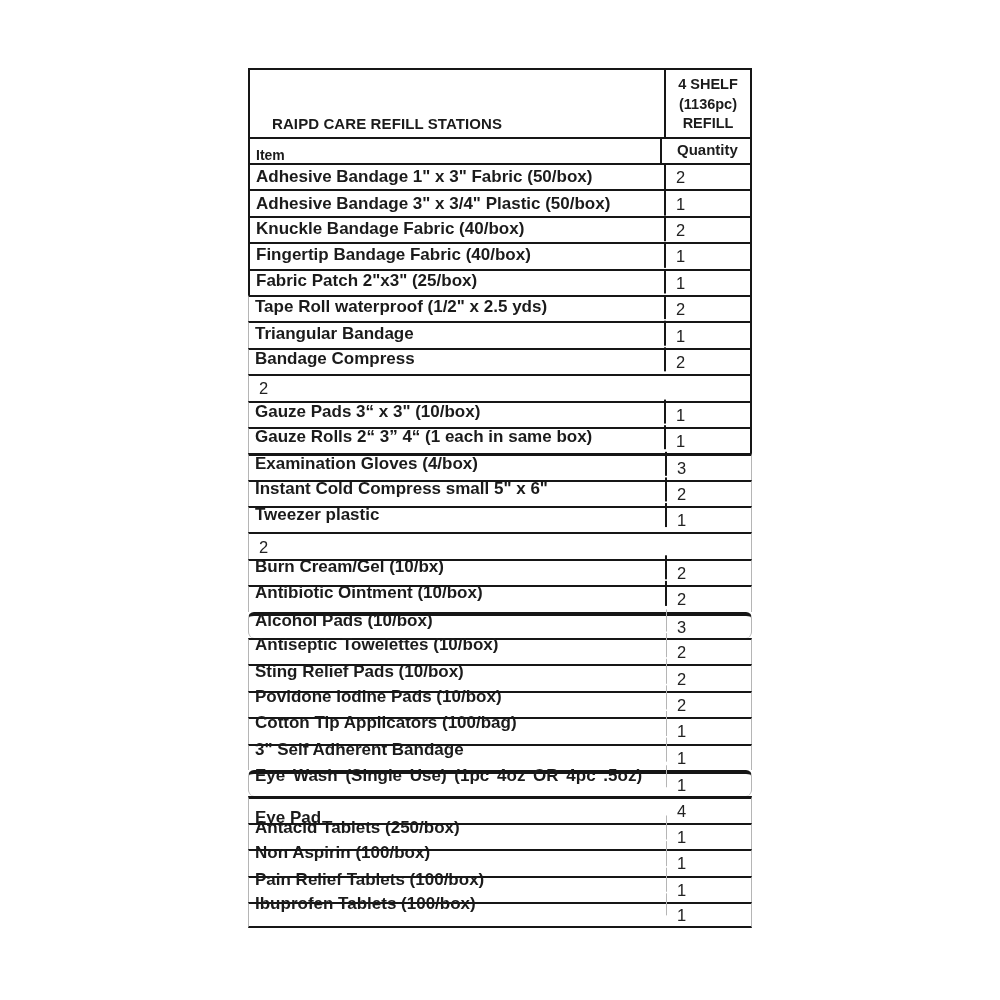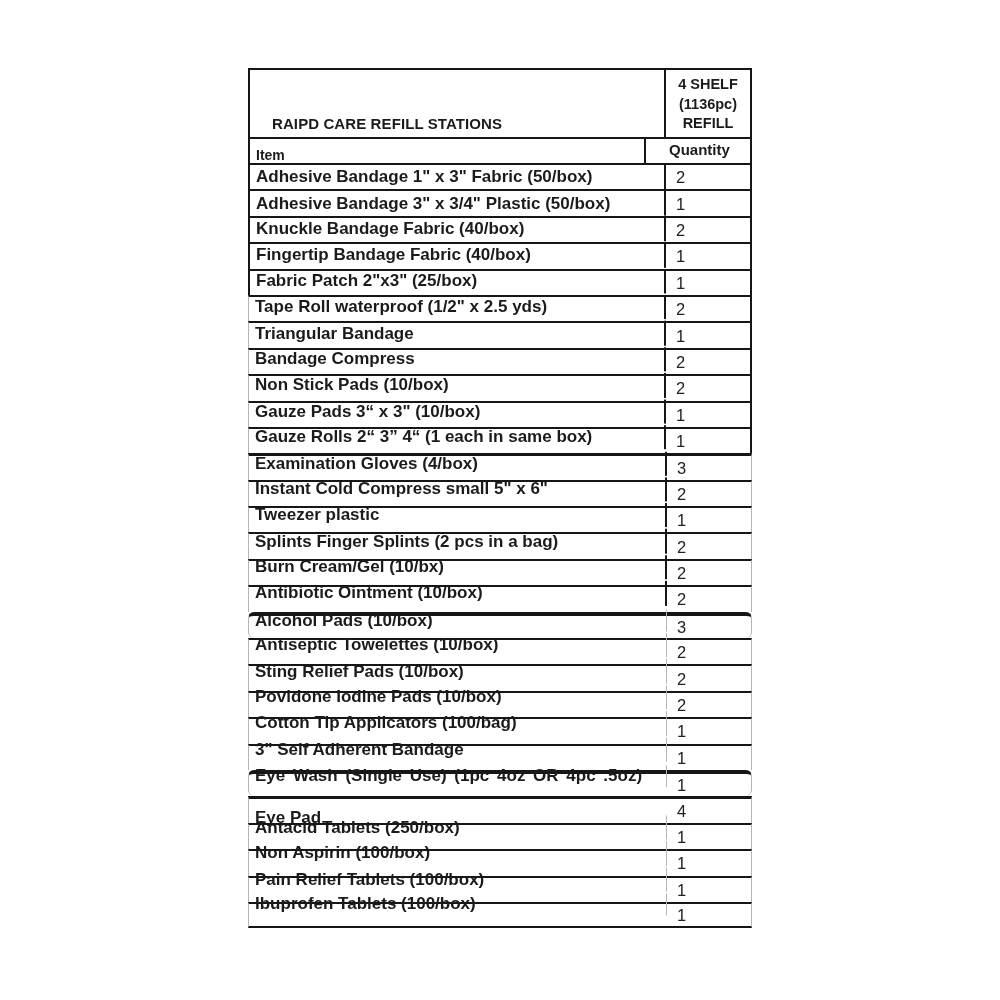--- a/index.html
+++ b/index.html
@@ -48,22 +48,22 @@
     align-items:center;text-align:center;
     font-size:14.5px;font-weight:bold;line-height:19.5px;
     padding-top:2px;
   }
   .row-header{height:26px;}
   .item-header-cell{
     flex:1;font-size:14px;font-weight:bold;
     padding:8px 0 0 6px;line-height:16px;
   }
   .qty-header-cell{
-    width:104px;font-size:15px;font-weight:bold;
-    padding:2px 0 0 23px;line-height:17px;
+    width:88px;font-size:15px;font-weight:bold;
+    padding:2px 0 0 15px;line-height:17px;
   }
   .rowswrap .row{height:26.4px;}
   .rowswrap .row:last-child{border-bottom:2px solid var(--bk);}
   .item-cell{
     flex:1;display:flex;align-items:center;
     padding-left:6px;
     font-size:17px;font-weight:bold;
     white-space:nowrap;line-height:20px;
   }
   .item-cell.wide{word-spacing:3px;}
@@ -121,21 +121,20 @@
         </div>
         <div class="row t2 lb-g rb-b">
           <div class="cell item-cell dv-b" style="transform: translateY(-2.28px);">Triangular Bandage</div>
           <div class="cell qty-cell">1</div>
         </div>
         <div class="row t2 lb-g rb-b">
           <div class="cell item-cell dv-b" style="transform: translateY(-2.66px);">Bandage Compress</div>
           <div class="cell qty-cell">2</div>
         </div>
         <div class="row t2 lb-g rb-b">
-          <div class="cell item-cell dv-b" style="transform: translateY(-3.04px);">Non Stick Pads (10/box)</div>
           <div class="cell qty-cell">2</div>
         </div>
         <div class="row t2 lb-g rb-b">
           <div class="cell item-cell dv-b" style="transform: translateY(-3.42px);">Gauze Pads 3“ x 3" (10/box)</div>
           <div class="cell qty-cell">1</div>
         </div>
         <div class="row t2 lb-g rb-b">
           <div class="cell item-cell dv-b" style="transform: translateY(-3.8px);">Gauze Rolls 2“ 3” 4“ (1 each in same box)</div>
           <div class="cell qty-cell">1</div>
         </div>
@@ -145,21 +144,20 @@
         </div>
         <div class="row t2 lb-g rb-g">
           <div class="cell item-cell dv-b" style="transform: translateY(-4.56px);">Instant Cold Compress small 5" x 6"</div>
           <div class="cell qty-cell">2</div>
         </div>
         <div class="row t2 lb-g rb-g">
           <div class="cell item-cell dv-b" style="transform: translateY(-4.94px);">Tweezer plastic</div>
           <div class="cell qty-cell">1</div>
         </div>
         <div class="row t2 lb-g rb-g">
-          <div class="cell item-cell dv-b" style="transform: translateY(-5.32px);">Splints Finger Splints (2 pcs in a bag)</div>
           <div class="cell qty-cell">2</div>
         </div>
         <div class="row t2 lb-g rb-g">
           <div class="cell item-cell dv-b" style="transform: translateY(-5.7px);">Burn Cream/Gel (10/bx)</div>
           <div class="cell qty-cell">2</div>
         </div>
         <div class="row t2 lb-g rb-g">
           <div class="cell item-cell dv-b" style="transform: translateY(-6.08px);">Antibiotic Ointment (10/box)</div>
           <div class="cell qty-cell">2</div>
         </div>

